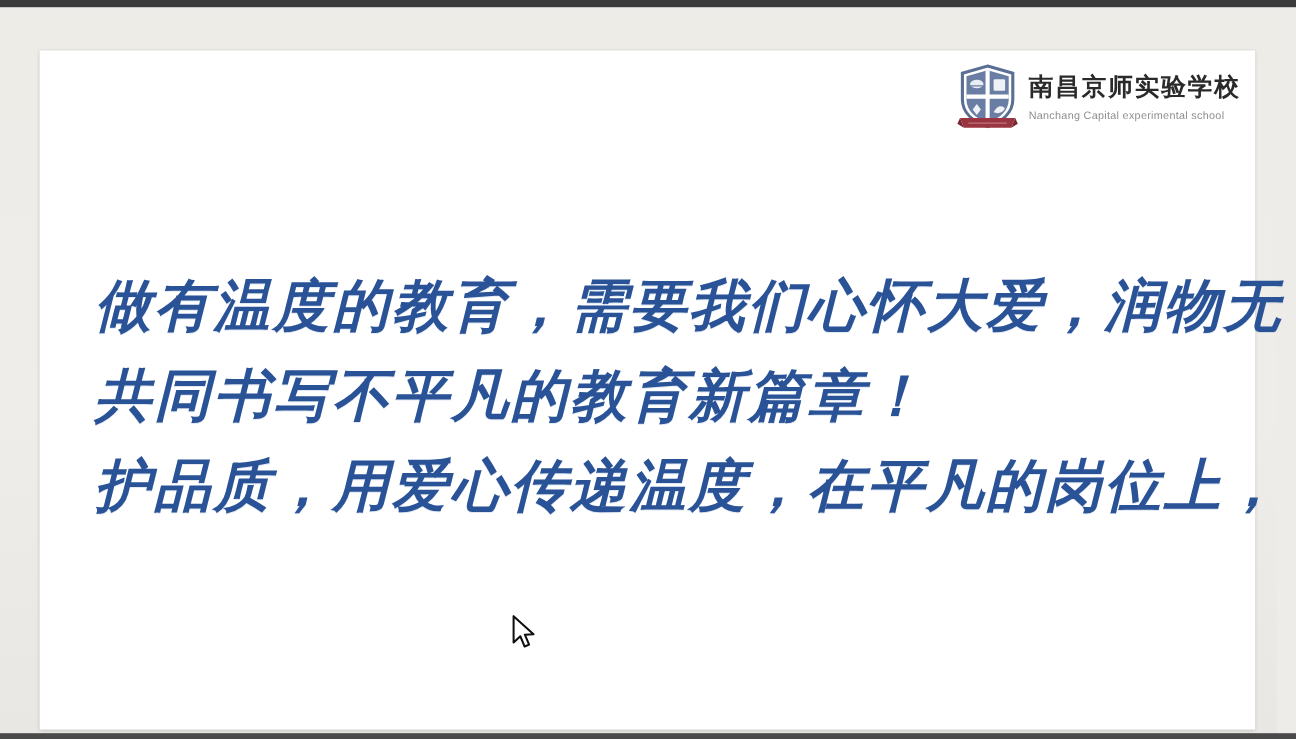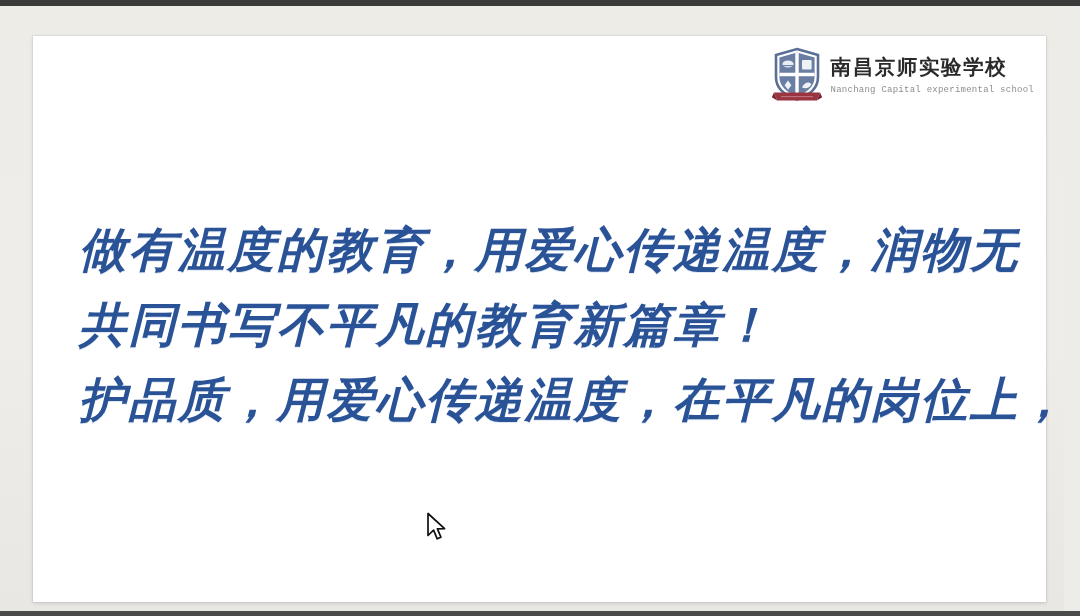--- a/index.html
+++ b/index.html
@@ -13,21 +13,21 @@
   
   #topbar {
     position:absolute; left:0; top:0; width:1080px; height:6px;
     background:#3b3b3b;
   }
   #bottombar {
     position:absolute; left:0; bottom:0; width:1080px; height:5px;
     background:#4a4a4a;
   }
   #outer-mat {
-    position:absolute; left:0; top:6px; width:1064px; height:605px;
+    position:absolute; left:0; top:12px; width:1064px; height:605px;
     background:linear-gradient(180deg,#eeece7 0%,#efedea 55%,#e9e7e3 100%);
   }
 
   
   #slide {
     position:absolute;
     left:33px; top:30px;
     width:1013px; height:566px;
     background:#ffffff;
     box-shadow:0 1px 4px rgba(0,0,0,0.14), 0 0 0 1px rgba(0,0,0,0.035);
@@ -39,21 +39,21 @@
     display:flex; align-items:center; gap:8px;
   }
   #crest { width:52px; height:58px; display:block; flex:none; }
   #logo-text { display:flex; flex-direction:column; line-height:1; }
   #logo-cn {
     font-family:"Liberation Serif", serif;
     font-size:20.5px; font-weight:700; color:#2a2a2a;
     letter-spacing:1.6px; white-space:nowrap;
   }
   #logo-en {
-    font-family:Liberation Mono, monospace;
+    font-family:Liberation Sans, sans-serif;
     font-size:9px; color:#8e8e8e;
     letter-spacing:0.25px; white-space:nowrap;
     margin-top:9px;
   }
 
   
   #body-copy {
     position:absolute;
     left:46px; top:176px;
     width:930px;
@@ -105,21 +105,21 @@
         <path d="M10 49.6 h32" stroke="#c98a92" stroke-width="1.1" opacity="0.75"></path>
       </svg>
 
       <div id="logo-text">
         <span id="logo-cn">南昌京师实验学校</span>
         <span id="logo-en">Nanchang Capital experimental school</span>
       </div>
     </div>
 
     <div id="body-copy">
-      <div class="copy-line">做有温度的教育，用爱心传递温度，润物无</div>
+      <div class="copy-line">做有温度的教育，需要我们心怀大爱，润物无</div>
       <div class="copy-line">共同书写不平凡的教育新篇章！</div>
       <div class="copy-line">护品质，用爱心传递温度，在平凡的岗位上，</div>
     </div>
 
   </div>
 </div>
 
 <div id="bottombar"></div>
 
 <svg id="cursor" viewBox="0 0 22 32" style="left: 426px; top: 512px;">

